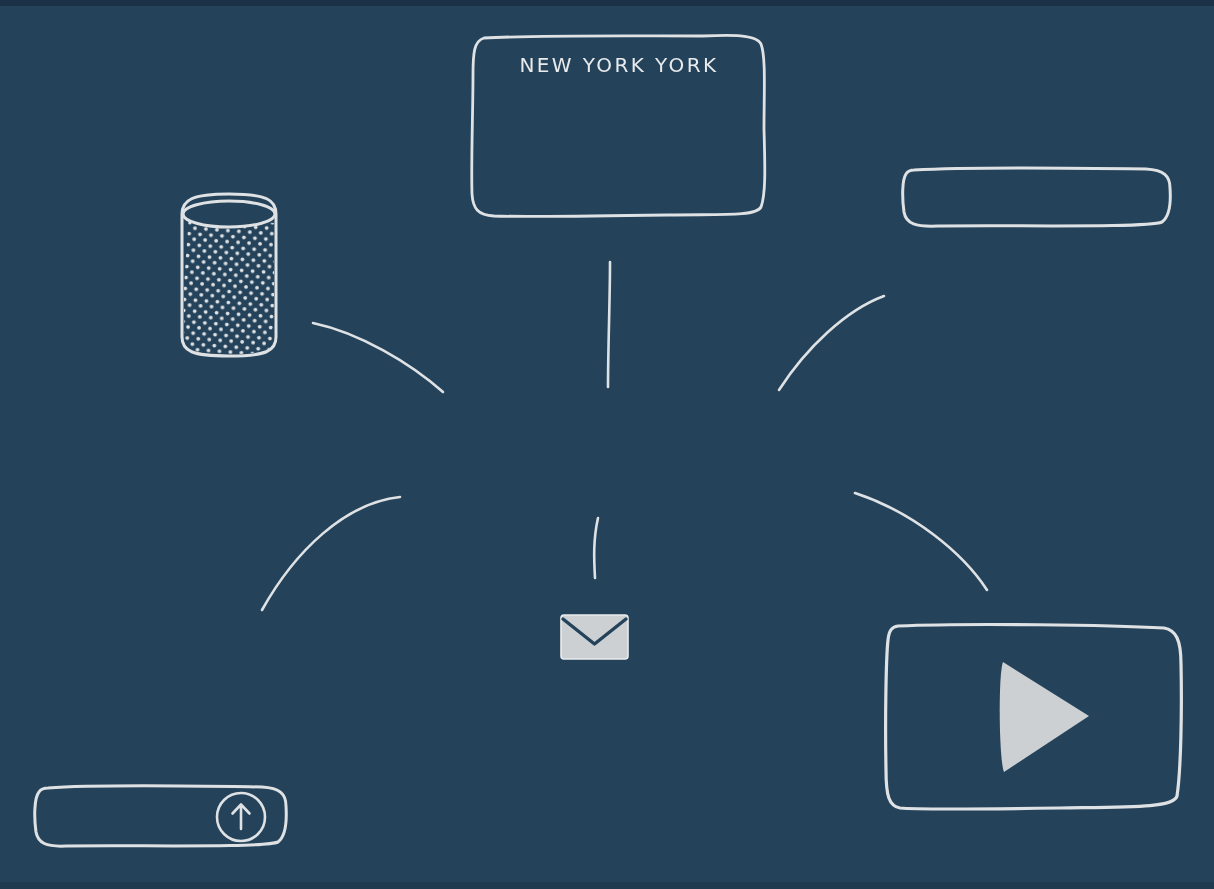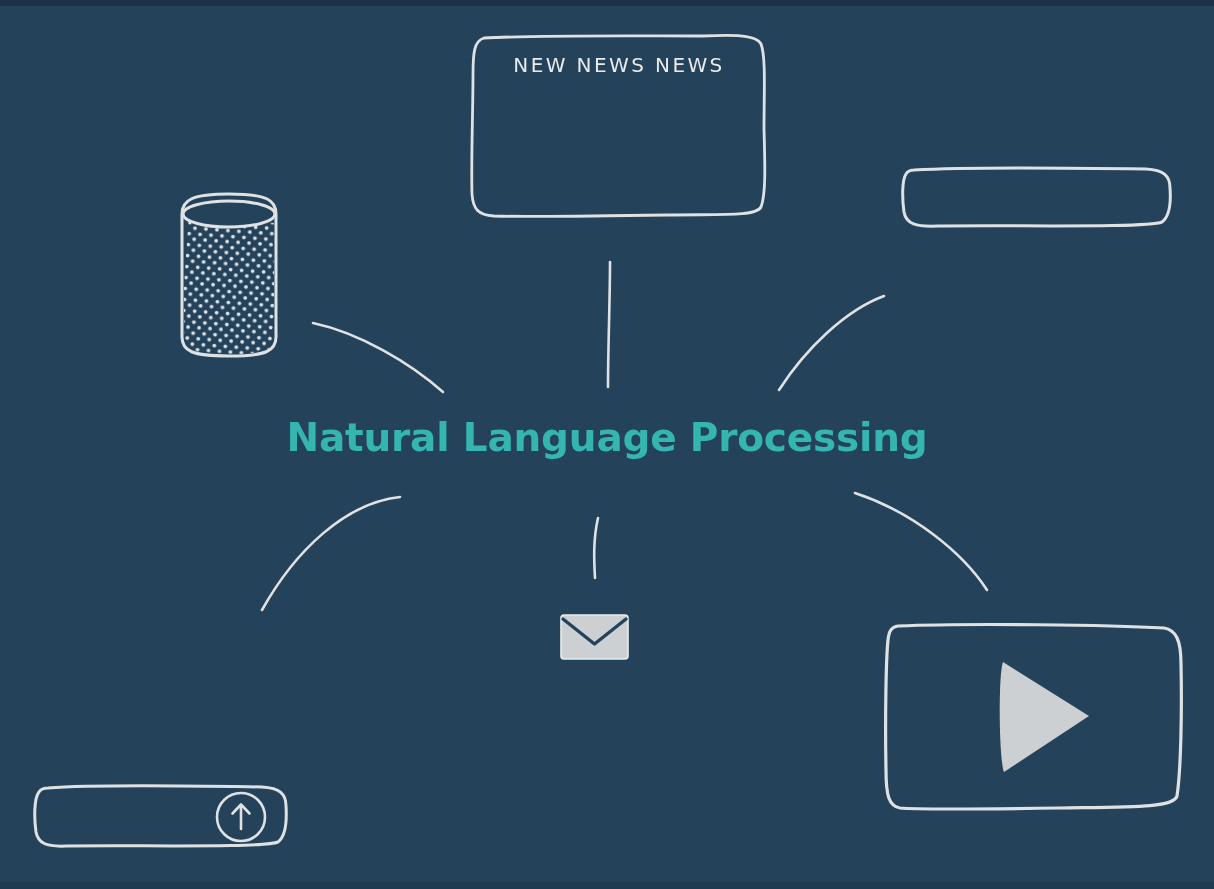--- a/index.html
+++ b/index.html
@@ -162,36 +162,35 @@
 
         <path d="M 400 497 C 345 503 295 551 262 610"></path>
 
         <path d="M 598 518 C 593 540 594 560 595 578"></path>
 
         <path d="M 855 493 C 913 512 963 553 987 590"></path>
       </g>
     </svg>
   </div>
 
-  <div id="center-title">Natural Language Processing</div>
 
   <div id="news-card">
     <svg width="302" height="190" viewBox="0 0 302 190">
       <path fill="none" stroke="#dfe2e4" stroke-width="2.8" stroke-linecap="round" stroke-linejoin="round" d="M 16 7
                C 70 4 160 5 234 5
                C 262 4 288 3 293 13
                C 298 26 296 60 296 98
                C 297 134 298 163 293 176
                C 288 186 250 183 200 184
                C 140 185 62 186 26 185
                C 10 184 5 178 4 163
                C 3 130 5 80 5 44
                C 5 22 6 10 16 7 Z"></path>
     </svg>
-    <div class="card-text" id="news-title">NEW NEWS NEWS</div>
+    <div class="card-text" id="news-title">NEW YORK YORK</div>
   </div>
 
   <div id="smart-speaker">
     <svg width="116" height="170" viewBox="0 0 116 170">
       <defs>
         <clipPath id="speakerClip">
           <path d="M 12 22 C 12 10 20 5 56 5 C 94 5 102 10 102 22
                    L 102 148 C 102 160 94 164 56 164
                    C 20 164 12 160 12 148 Z"></path>
         </clipPath>

